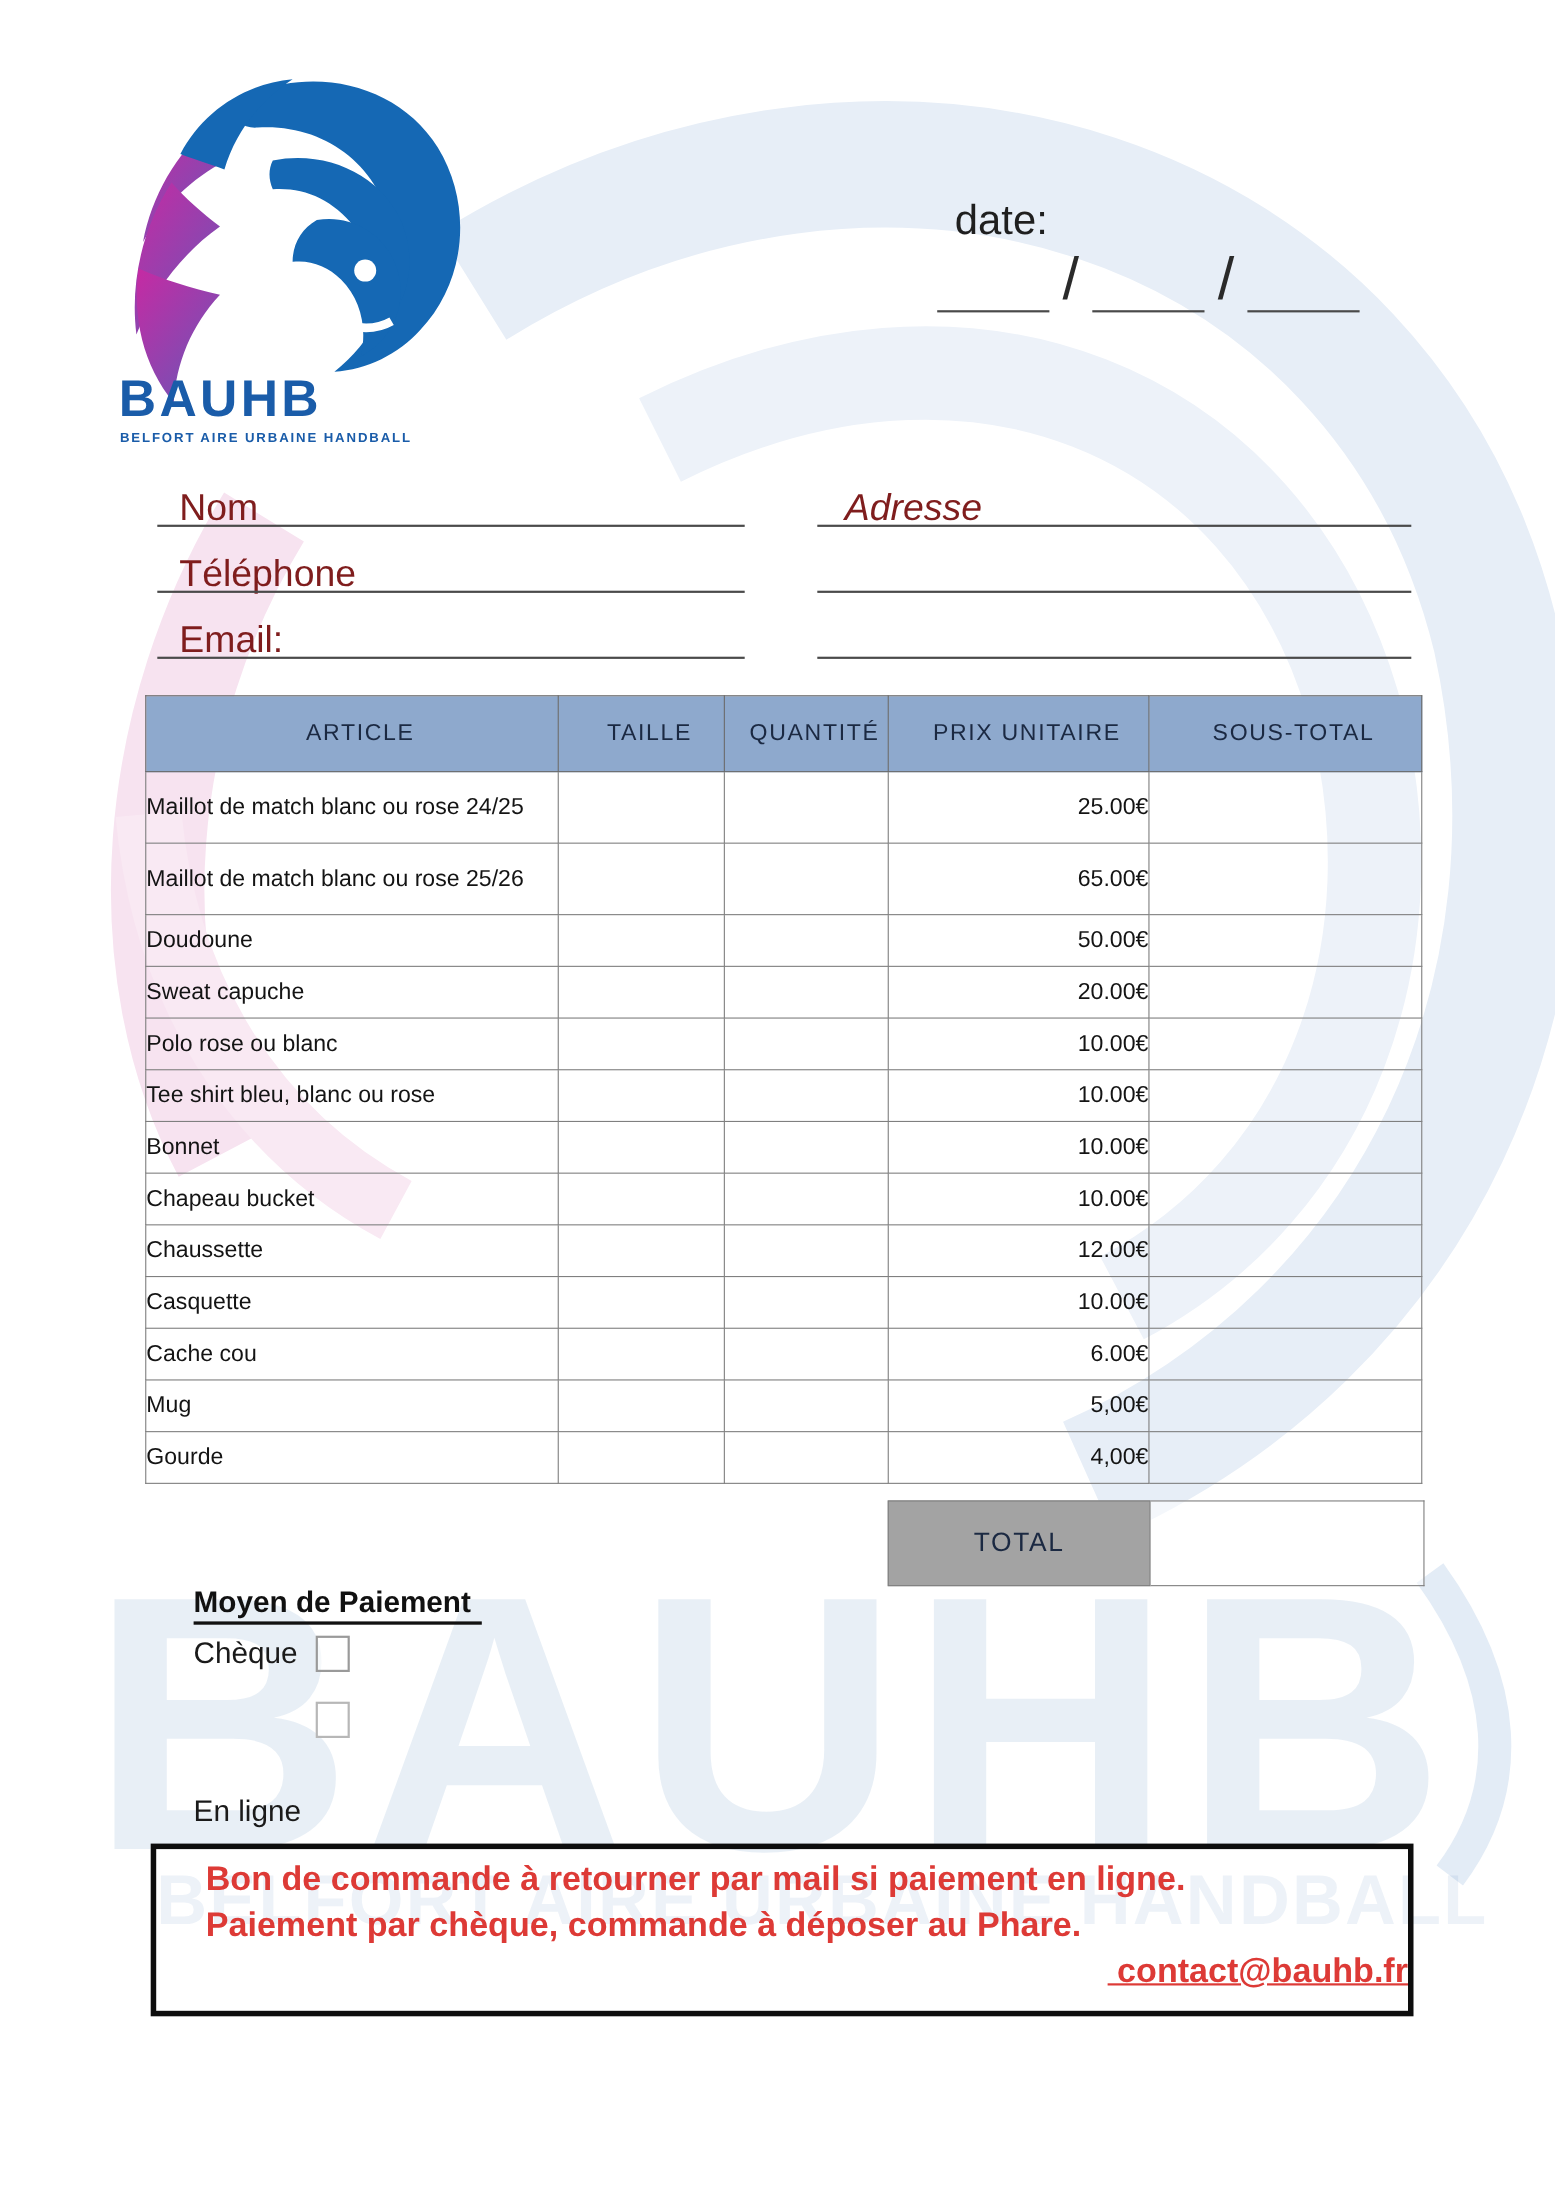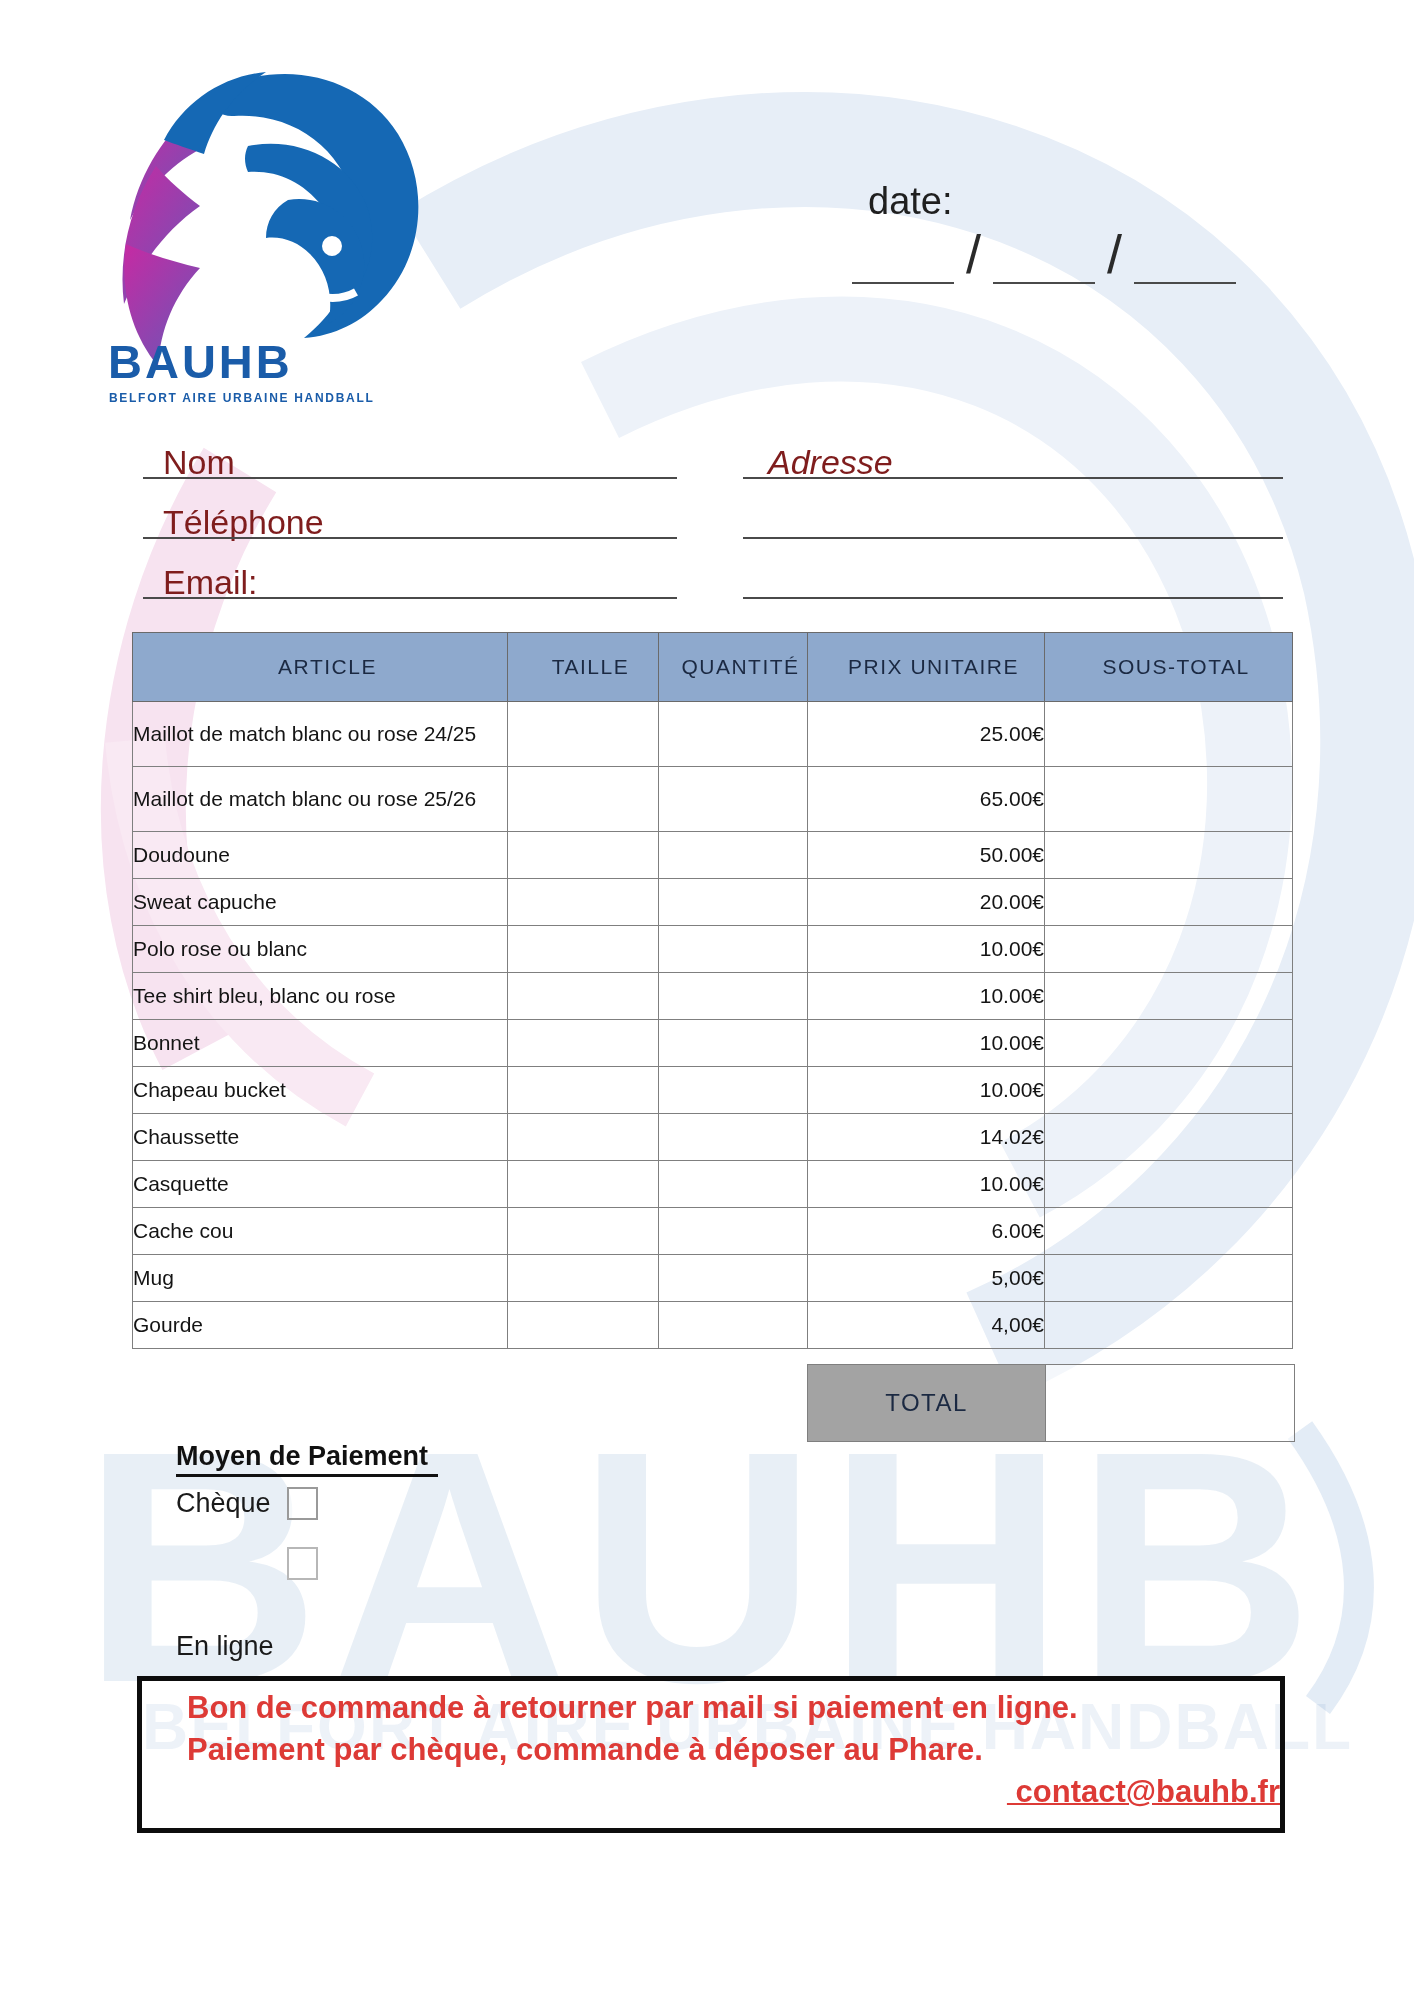--- a/index.html
+++ b/index.html
@@ -237,21 +237,21 @@
               <td class="c-article">Chapeau bucket</td>
               <td class="c-taille"></td>
               <td class="c-qte"></td>
               <td class="c-prix">10.00€</td>
               <td class="c-st"></td>
             </tr>
             <tr class="row-normal">
               <td class="c-article">Chaussette</td>
               <td class="c-taille"></td>
               <td class="c-qte"></td>
-              <td class="c-prix">14.02€</td>
+              <td class="c-prix">12.00€</td>
               <td class="c-st"></td>
             </tr>
             <tr class="row-normal">
               <td class="c-article">Casquette</td>
               <td class="c-taille"></td>
               <td class="c-qte"></td>
               <td class="c-prix">10.00€</td>
               <td class="c-st"></td>
             </tr>
             <tr class="row-normal">

